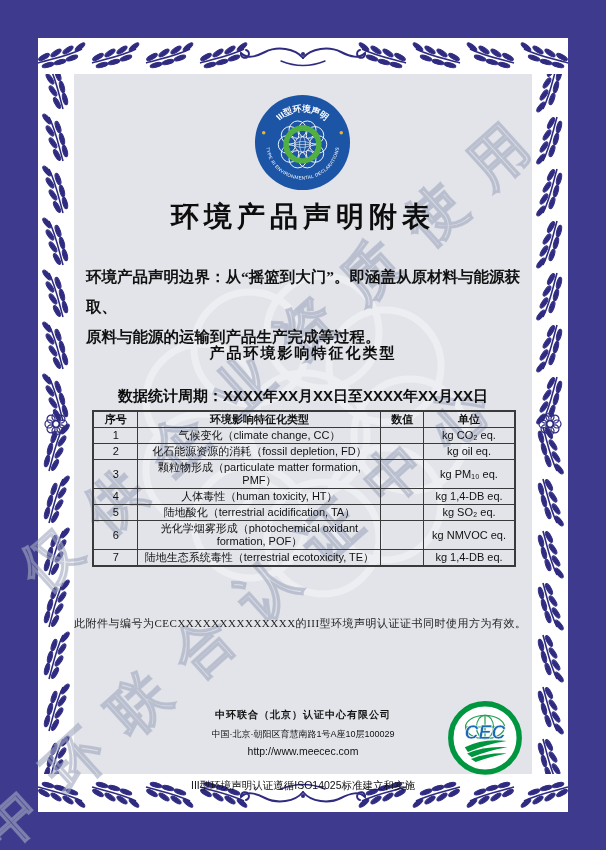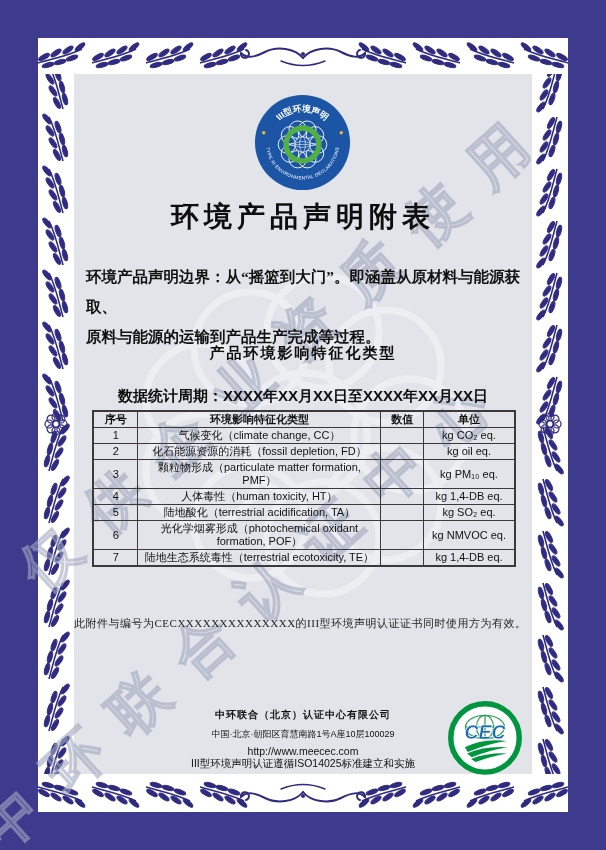--- a/index.html
+++ b/index.html
@@ -41,21 +41,21 @@
   #impact-table table, #impact-table{border:2px solid #3a3a3a;padding-left:25px;}
   #impact-table th{font-weight:bold;}
   .col-no{width:42px;}.col-type{width:252px;}.col-val{width:40px;}.col-unit{width:90px;}
 
   #footnote{position:absolute;left:74px;top:616px;width:542px;text-align:left;
             font-family:"Liberation Serif",serif;font-size:11px;color:#222;letter-spacing:.5px;}
 
   #footer{position:absolute;left:74px;top:708px;width:458px;text-align:center;color:#111;}
   #footer .company{font-size:10px;font-weight:bold;letter-spacing:1px;margin-bottom:6px;}
   #footer .address{font-size:9px;margin-bottom:4px;}
-  #footer .website{font-size:10.5px;margin-bottom:0;}
+  #footer .website{font-size:10.5px;margin-bottom:22px;}
   #footer .standard{font-size:10.5px;}
 
   #cec-logo{position:absolute;left:446px;top:699px;}
 </style>
 </head>
 <body>
 
 <div id="page">
 
   <svg width="0" height="0" style="position:absolute">

